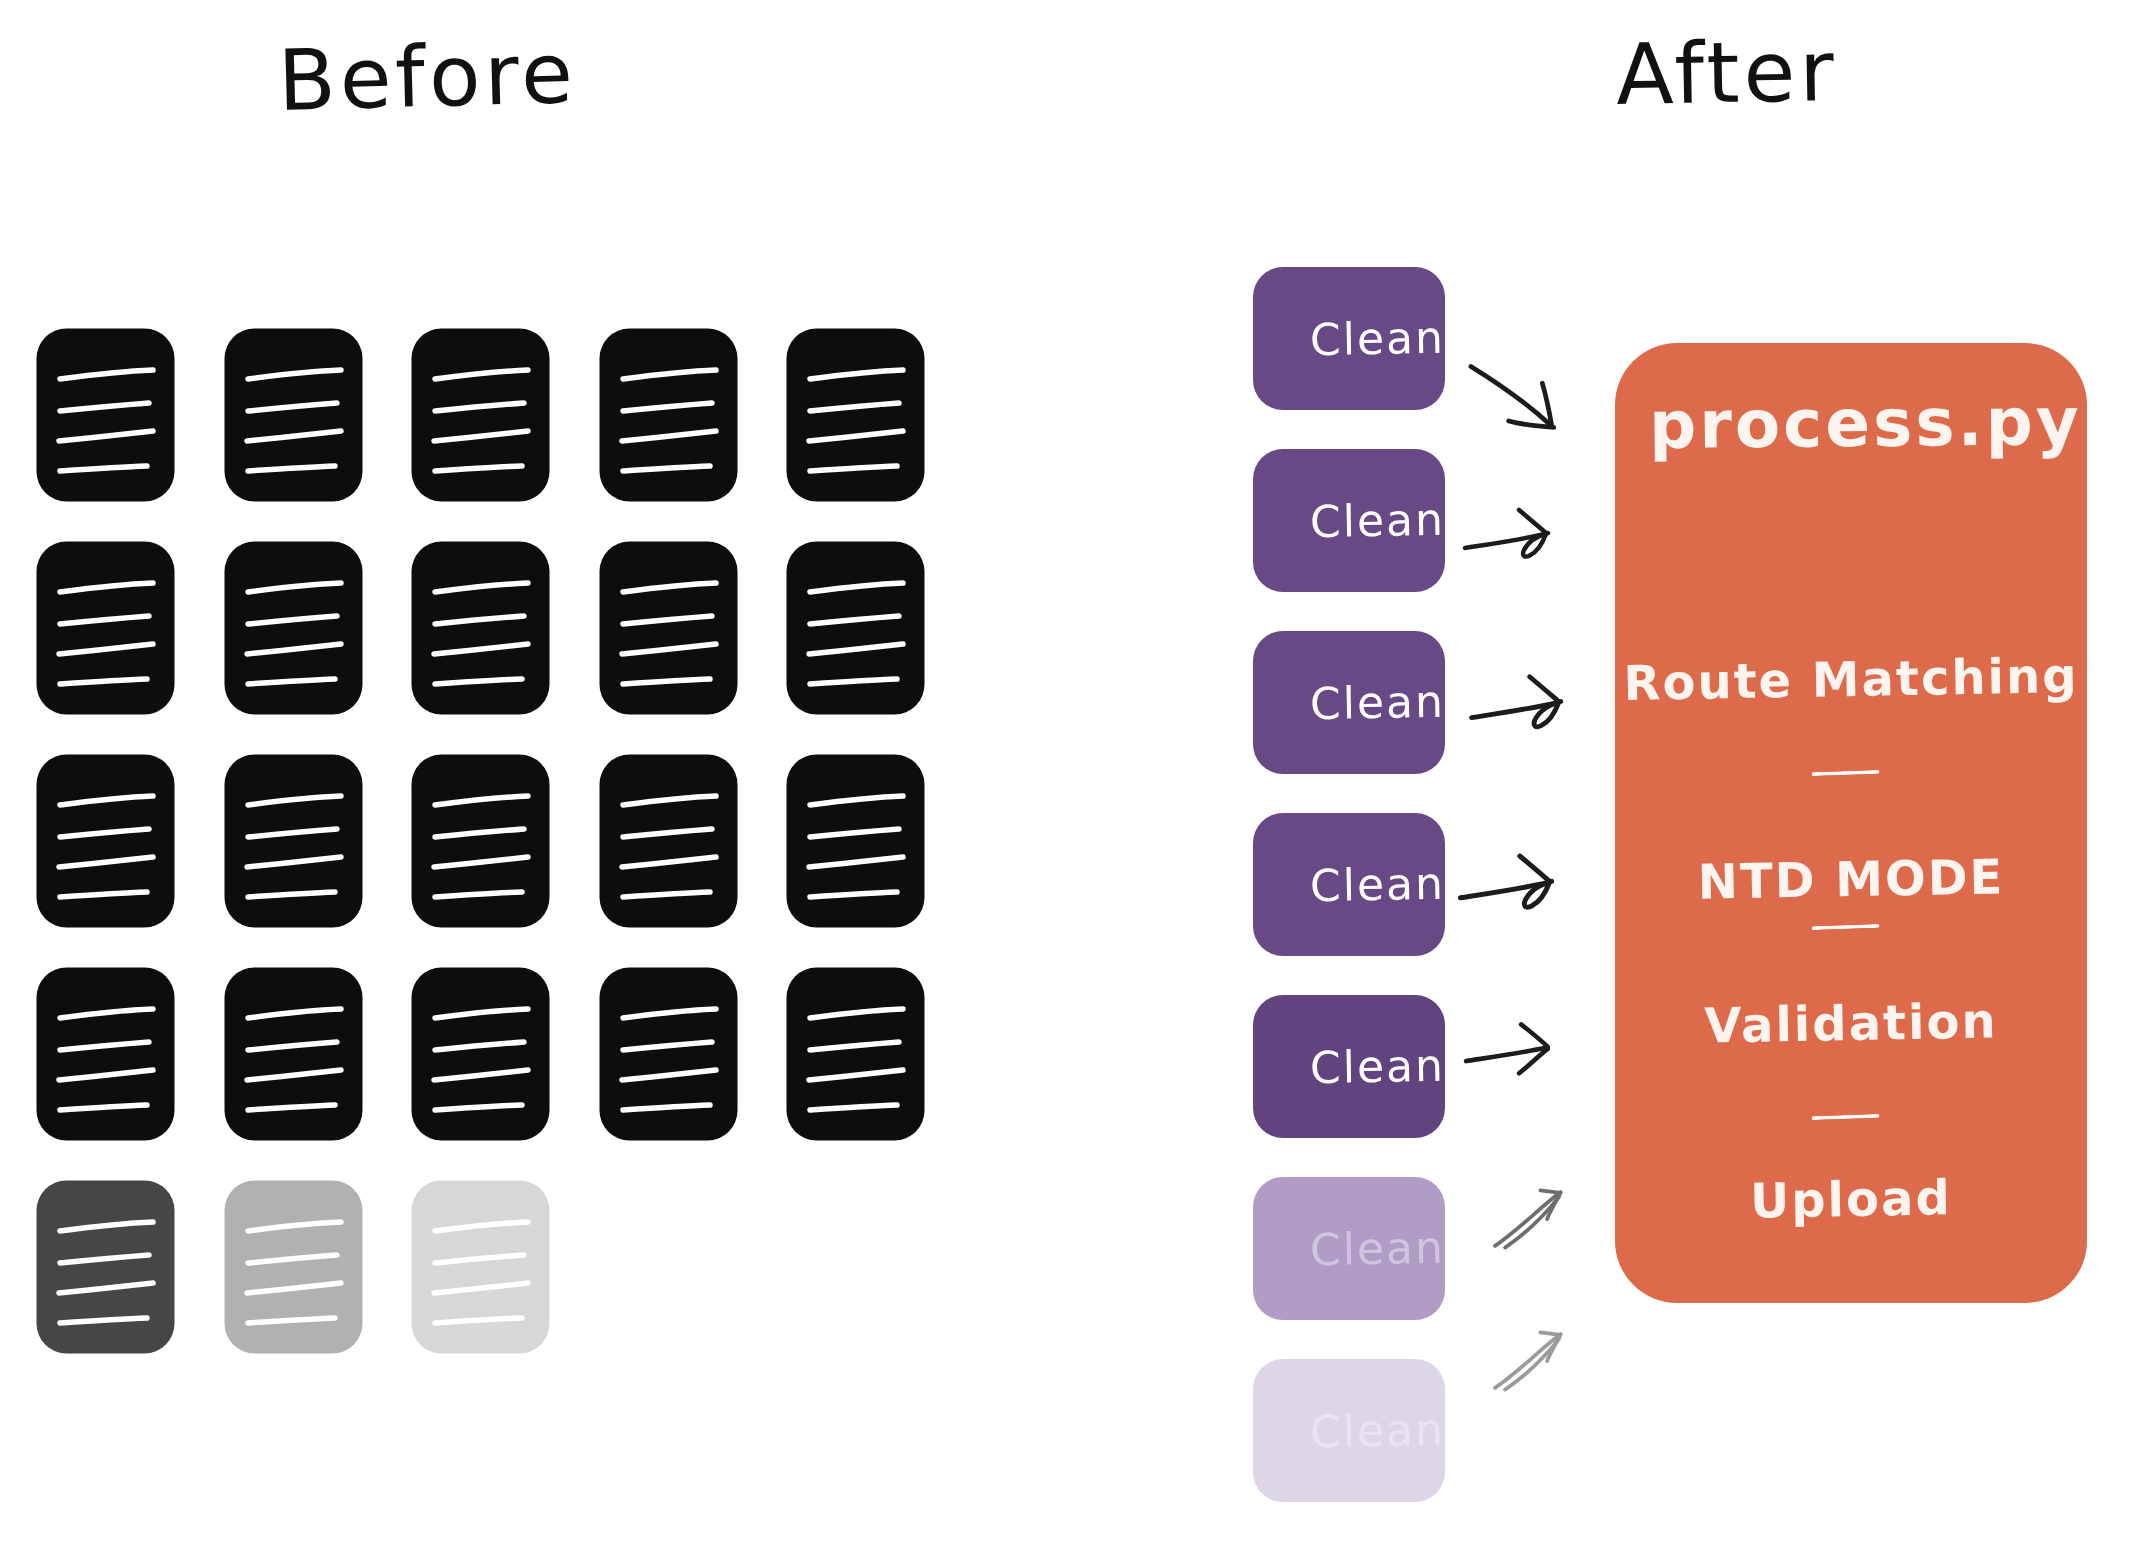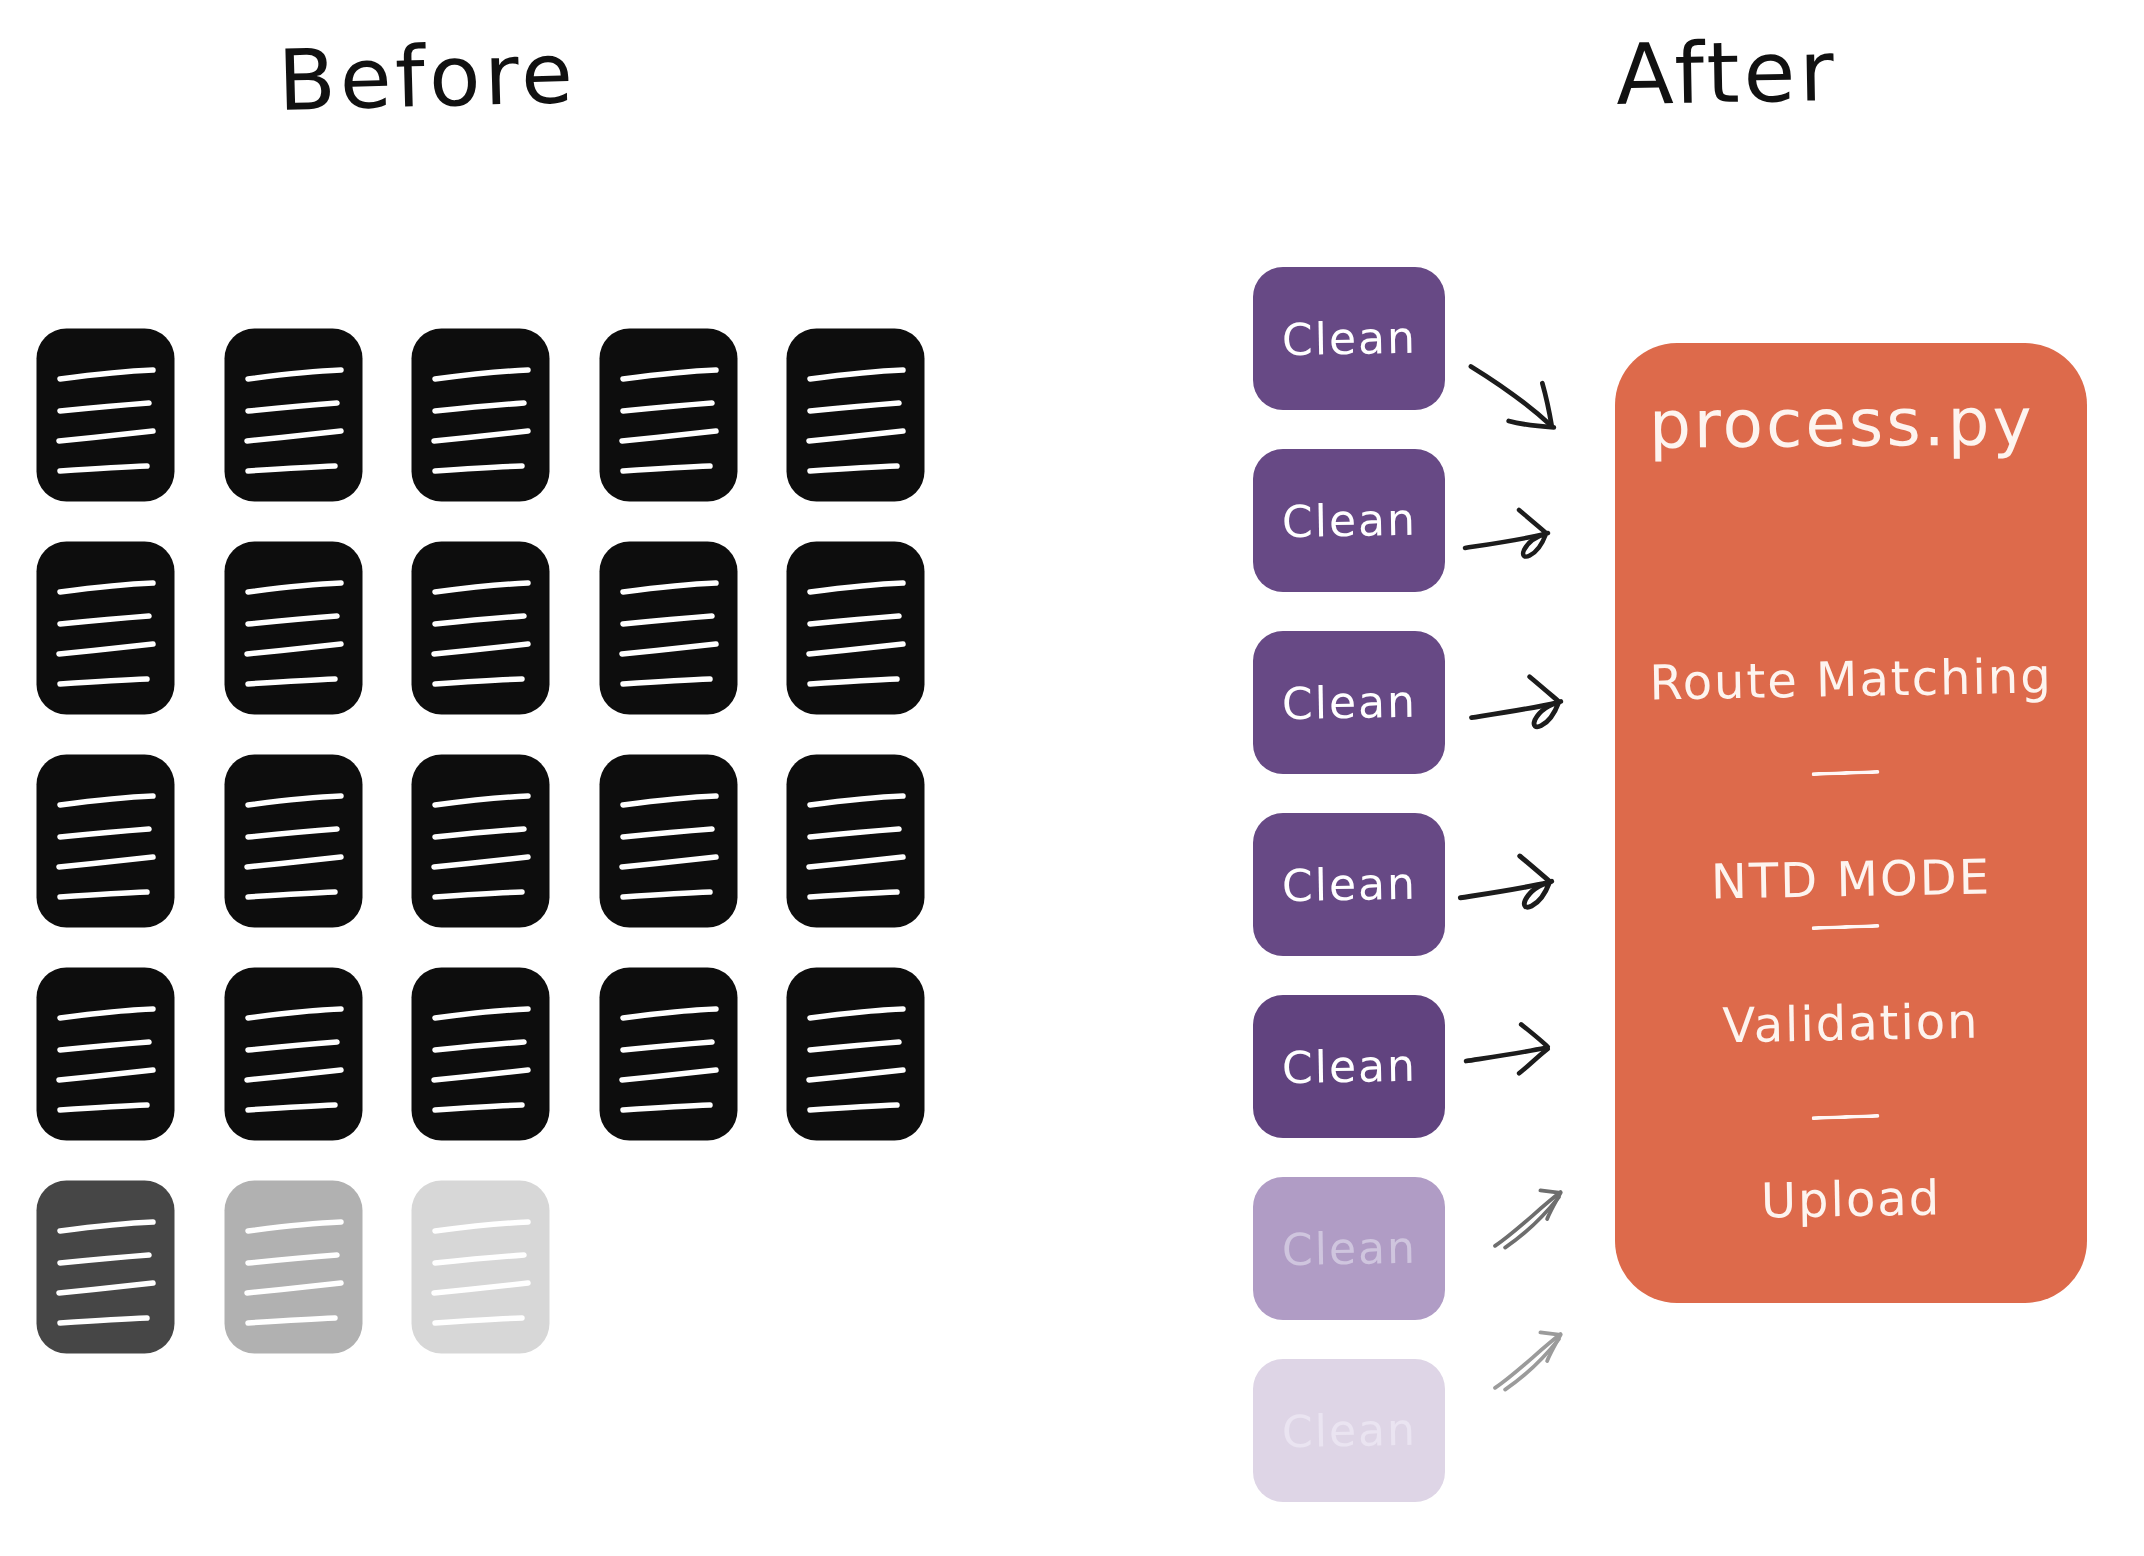--- a/index.html
+++ b/index.html
@@ -28,21 +28,21 @@
   .doc-icon { position: absolute; }
 
   .clean-box {
     position: absolute;
     left: 1253px;
     width: 192px;
     height: 143px;
     border-radius: 30px;
     display: flex;
     align-items: center;
-    justify-content: center;
+    justify-content: flex-end;
   }
   .clean-label {
     font-size: 44px;
     letter-spacing: 2px;
     transform: rotate(-1deg);
   }
 
   .arrow { position: absolute; }
 
   .process-box {
@@ -305,21 +305,21 @@
         <path d="M18 74 C 42 58, 66 34, 82 14" fill="none" stroke="#6e6e6e" stroke-width="4.5" stroke-linecap="round" stroke-linejoin="round"></path>
         <path d="M60 6 C 68 7, 76 8, 84 9 C 78 20, 72 30, 68 40" fill="none" stroke="#6e6e6e" stroke-width="4.5" stroke-linecap="round" stroke-linejoin="round"></path>
       </svg>
       <svg viewBox="0 0 100 80" width="84" height="90" class="arrow" style="left: 1490px; top: 1316px;">
         <path d="M6 72 C 30 56, 58 28, 84 8" fill="none" stroke="#9b9b9b" stroke-width="4.5" stroke-linecap="round" stroke-linejoin="round"></path>
         <path d="M18 74 C 42 58, 66 34, 82 14" fill="none" stroke="#9b9b9b" stroke-width="4.5" stroke-linecap="round" stroke-linejoin="round"></path>
         <path d="M60 6 C 68 7, 76 8, 84 9 C 78 20, 72 30, 68 40" fill="none" stroke="#9b9b9b" stroke-width="4.5" stroke-linecap="round" stroke-linejoin="round"></path>
       </svg>
     </div>
 
-  <div class="process-box" id="pbox" style="background: rgb(221, 106, 75); color: rgb(253, 244, 239);">
+  <div class="process-box" id="pbox" style="background: rgb(221, 106, 75); color: rgb(253, 244, 239); font-weight: bold;">
     <div class="pbox-title">process.py</div>
     <div id="pbox-steps">
         <div class="pbox-step" style="top: 308px;">Route Matching</div>
         <div class="pbox-divider" style="top: 428px;"></div>
         <div class="pbox-step" style="top: 508px;">NTD MODE</div>
         <div class="pbox-divider" style="top: 582px;"></div>
         <div class="pbox-step" style="top: 652px;">Validation</div>
         <div class="pbox-divider" style="top: 772px;"></div>
         <div class="pbox-step" style="top: 828px;">Upload</div>
       </div>

